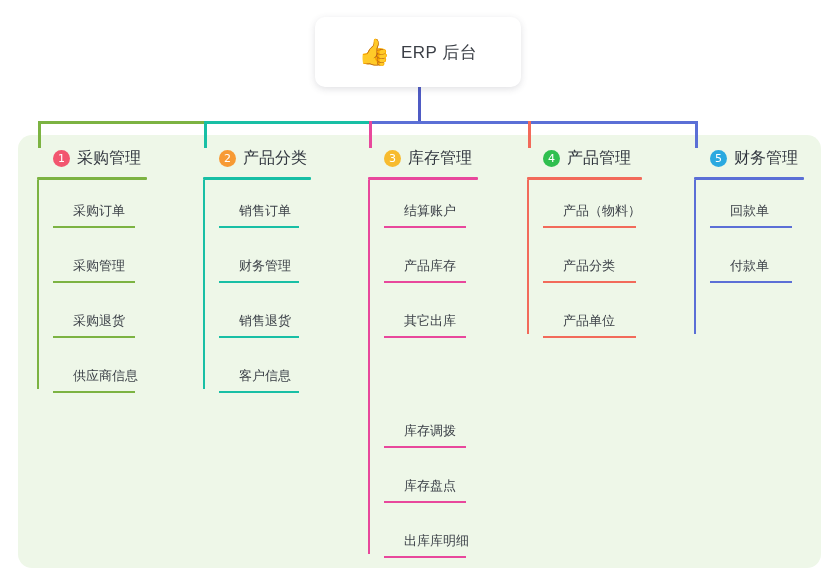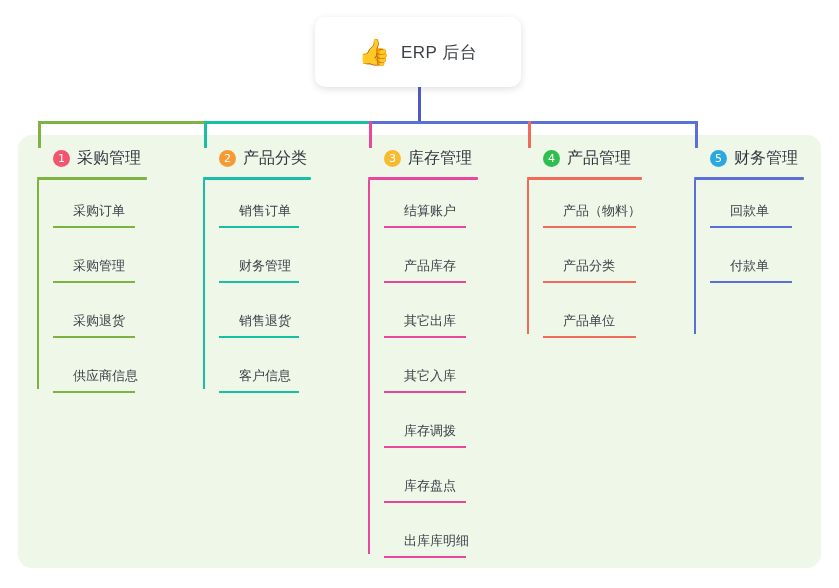--- a/index.html
+++ b/index.html
@@ -149,24 +149,20 @@
           <div class="leaf-rule" style="width: 82px; background: rgb(232, 72, 156);"></div>
         </div>
         <div class="leaf" style="top: 111px; left: 0px;">
           <div class="leaf-label">产品库存</div>
           <div class="leaf-rule" style="width: 82px; background: rgb(232, 72, 156);"></div>
         </div>
         <div class="leaf" style="top: 166px; left: 0px;">
           <div class="leaf-label">其它出库</div>
           <div class="leaf-rule" style="width: 82px; background: rgb(232, 72, 156);"></div>
         </div>
-        <div class="leaf" style="top: 221px; left: 0px;">
-          <div class="leaf-label">其它入库</div>
-          <div class="leaf-rule" style="width: 82px; background: rgb(232, 72, 156);"></div>
-        </div>
         <div class="leaf" style="top: 276px; left: 0px;">
           <div class="leaf-label">库存调拨</div>
           <div class="leaf-rule" style="width: 82px; background: rgb(232, 72, 156);"></div>
         </div>
         <div class="leaf" style="top: 331px; left: 0px;">
           <div class="leaf-label">库存盘点</div>
           <div class="leaf-rule" style="width: 82px; background: rgb(232, 72, 156);"></div>
         </div>
         <div class="leaf" style="top: 386px; left: 0px;">
           <div class="leaf-label">出库库明细</div>

